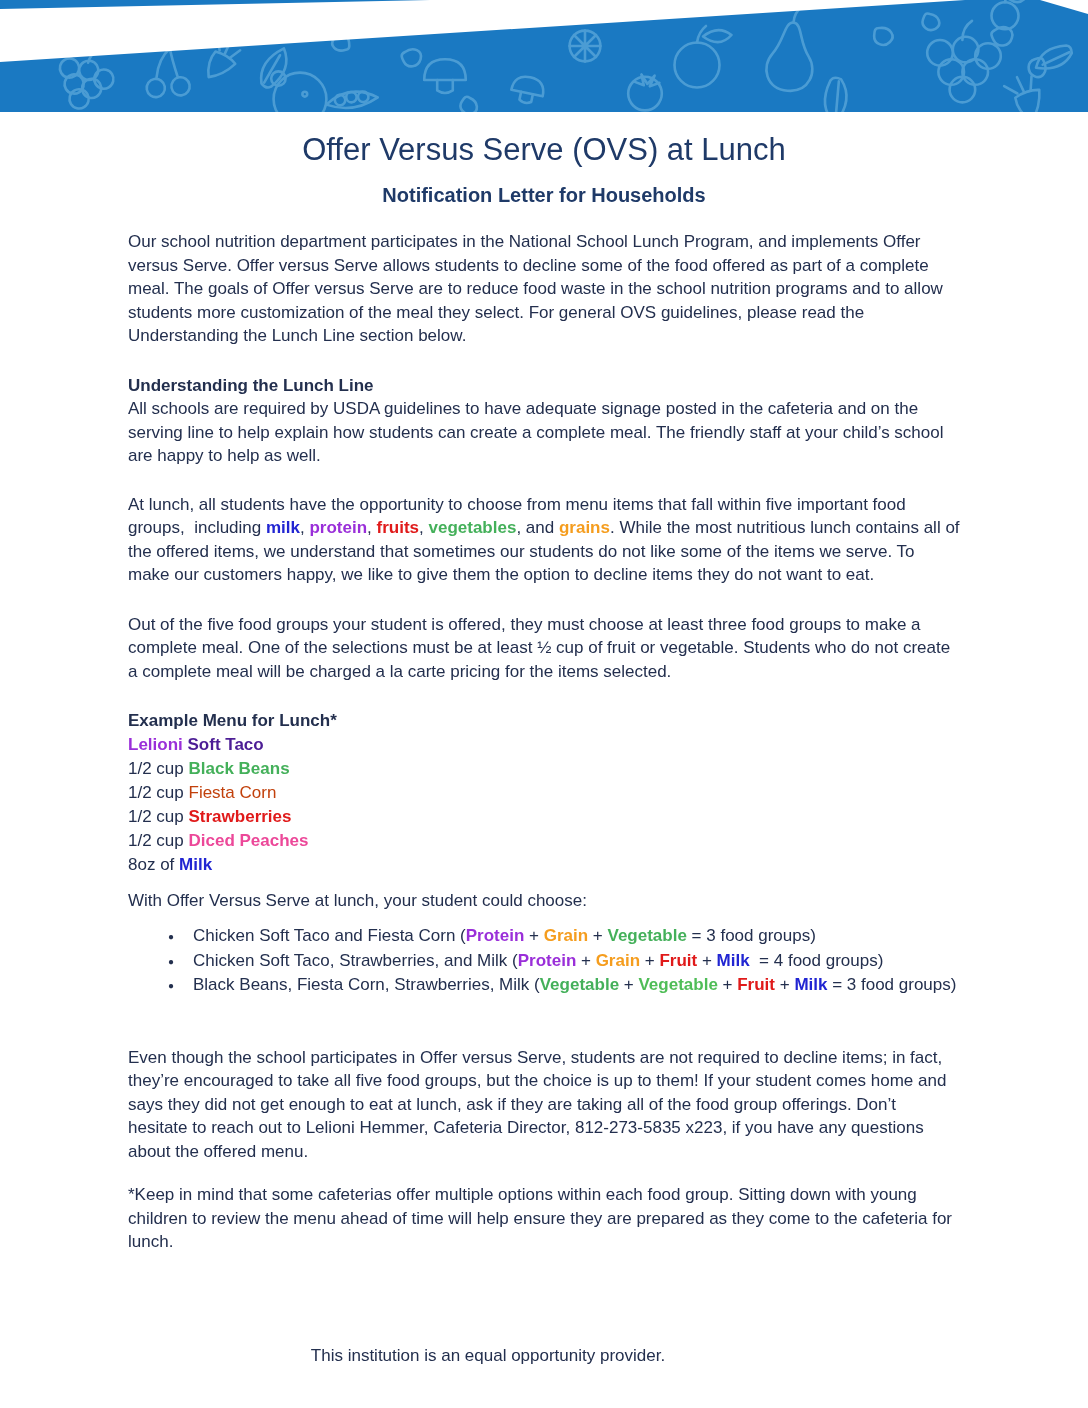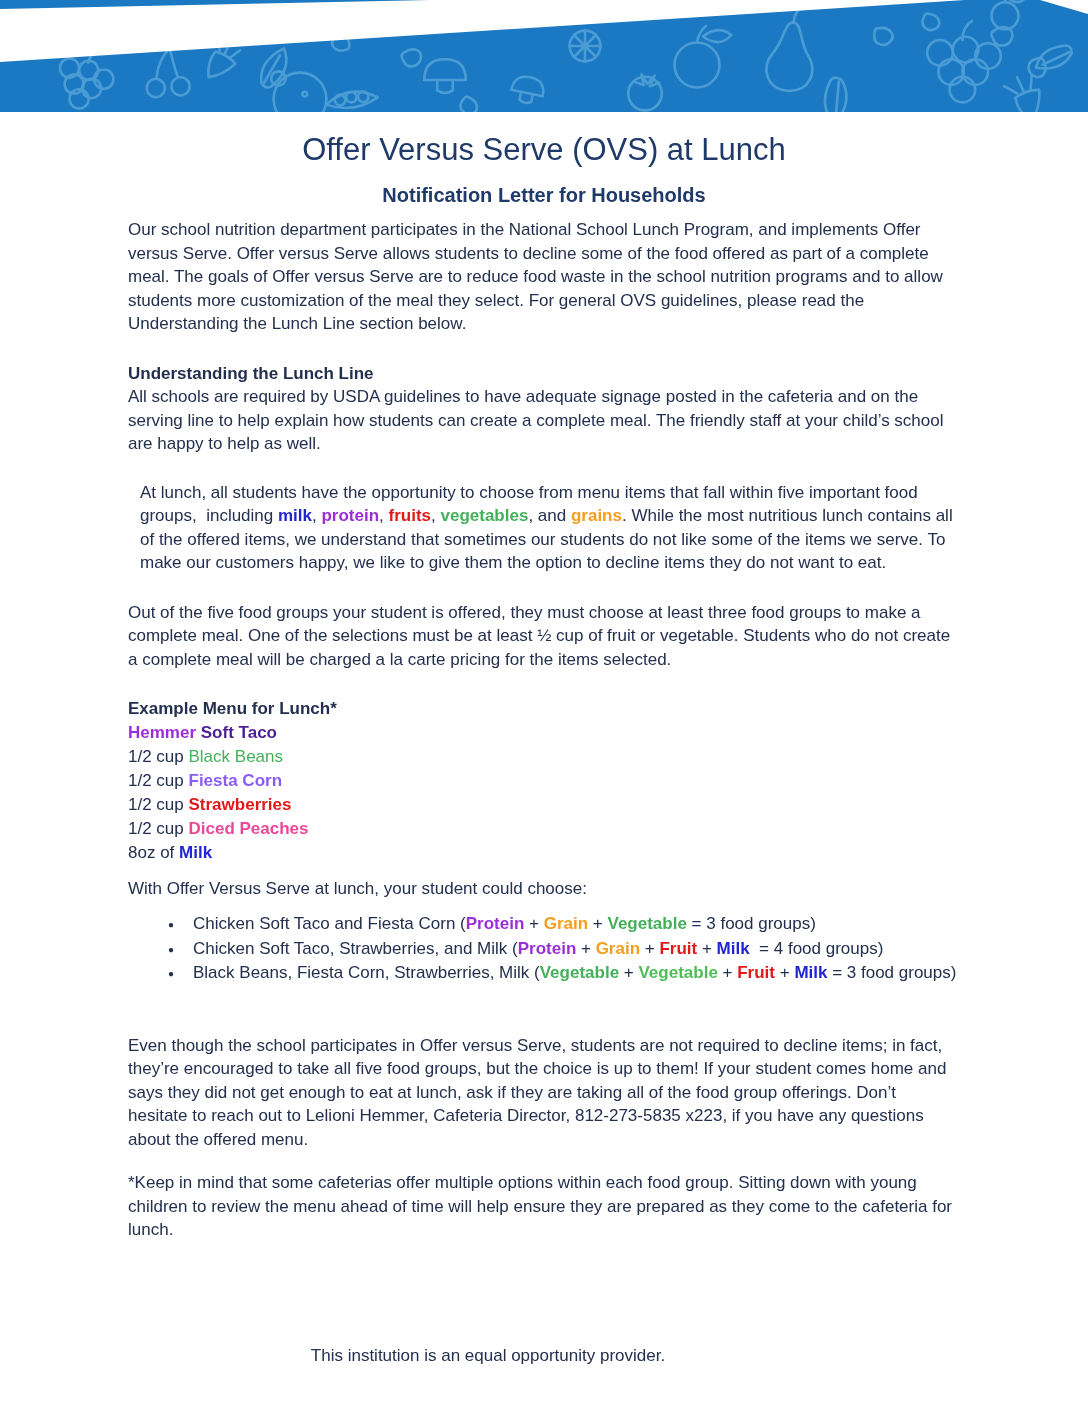--- a/index.html
+++ b/index.html
@@ -14,24 +14,24 @@
 
   .content { position:absolute; left:128px; top:120px; width:832px;
              font-size:17px; line-height:23.5px; }
 
   .title { margin:10px 0 1px; font-size:31px; line-height:40px; font-weight:400;
            text-align:center; color:var(--c-title_navy,#1f3a68); }
   .subtitle { margin:10px 0 0; font-size:20px; line-height:30px; font-weight:700;
               text-align:center; color:var(--c-title_navy,#1f3a68); }
 
   p { margin:0; }
-  .mt10 { margin-top:8px; }
+  .mt10 { margin-top:20px; }
   .mt12 { margin-top:12px; }
   .mt20 { margin-top:20px; }
-  .mt25 { margin-top:25px;margin-left:12px; }
+  .mt25 { margin-top:25px; }
   .mt26 { margin-top:26px; }
   .mt48 { margin-top:48px; }
   .section-head { font-weight:700; }
 
   .menu { margin-top:0; }
   .menu-line { line-height:24px; }
 
   ul.choices { list-style:none; margin:12px 0 0 0; padding:0 0 0 38px; }
   ul.choices li { position:relative; padding-left:27px; line-height:24.5px; }
   ul.choices li::before { content:"●"; position:absolute; left:2px; top:1px; font-size:10px; }
@@ -152,23 +152,23 @@
 
     <p class="mt26 section-head">Understanding the Lunch Line</p>
     <p>All schools are required by USDA guidelines to have adequate signage posted in the cafeteria and on the serving line to help explain how students can create a complete meal. The friendly staff at your child’s school are happy to help as well.</p>
 
     <p class="mt25"><span>At lunch, all students have the opportunity to choose from menu items that fall within five important food groups, &nbsp;including </span><span style="color: rgb(33, 37, 210); font-weight: 700;">milk</span><span>, </span><span style="color: rgb(154, 47, 217); font-weight: 700;">protein</span><span>, </span><span style="color: rgb(224, 26, 26); font-weight: 700;">fruits</span><span>, </span><span style="color: rgb(68, 176, 90); font-weight: 700;">vegetables</span><span>, and </span><span style="color: rgb(245, 157, 30); font-weight: 700;">grains</span><span>. While the most nutritious lunch contains all of the offered items, we understand that sometimes our students do not like some of the items we serve. To make our customers happy, we like to give them the option to decline items they do not want to eat.</span></p>
 
     <p class="mt26">Out of the five food groups your student is offered, they must choose at least three food groups to make a complete meal. One of the selections must be at least ½ cup of fruit or vegetable. Students who do not create a complete meal will be charged a la carte pricing for the items selected.</p>
 
     <p class="mt26 section-head">Example Menu for Lunch*</p>
     <div class="menu">
-      <div class="menu-line"><span style="color: rgb(154, 47, 217); font-weight: 700;">Hemmer</span><span> </span><span style="color: #4c1d95; font-weight: 700;">Soft Taco</span></div>
-      <div class="menu-line"><span>1/2 cup </span><span style="color: rgb(68, 176, 90); font-weight: 400;">Black Beans</span></div>
-      <div class="menu-line"><span>1/2 cup </span><span style="color: #8b5cf6; font-weight: 700;">Fiesta Corn</span></div>
+      <div class="menu-line"><span style="color: rgb(154, 47, 217); font-weight: 700;">Lelioni</span><span> </span><span style="color: #4c1d95; font-weight: 700;">Soft Taco</span></div>
+      <div class="menu-line"><span>1/2 cup </span><span style="color: rgb(68, 176, 90); font-weight: 700;">Black Beans</span></div>
+      <div class="menu-line"><span>1/2 cup </span><span style="color: #c2410c; font-weight: 400;">Fiesta Corn</span></div>
       <div class="menu-line"><span>1/2 cup </span><span style="color: rgb(224, 26, 26); font-weight: 700; text-align: right;">Strawberries</span></div>
       <div class="menu-line"><span>1/2 cup </span><span style="color: #ec4899; font-weight: 700;">Diced Peaches</span></div>
       <div class="menu-line"><span>8oz of </span><span style="color: rgb(33, 37, 210); font-weight: 700;">Milk</span></div>
     </div>
 
     <p class="mt12">With Offer Versus Serve at lunch, your student could choose:</p>
     <ul class="choices">
       <li><span>Chicken Soft Taco and Fiesta Corn (</span><span style="color: rgb(154, 47, 217); font-weight: 700;">Protein</span><span> + </span><span style="color: rgb(245, 157, 30); font-weight: 700;">Grain</span><span> + </span><span style="color: rgb(68, 176, 90); font-weight: 700;">Vegetable</span><span> = 3 food groups)</span></li>
       <li><span>Chicken Soft Taco, Strawberries, and Milk (</span><span style="color: rgb(154, 47, 217); font-weight: 700;">Protein</span><span> + </span><span style="color: rgb(245, 157, 30); font-weight: 700;">Grain</span><span> + </span><span style="color: rgb(224, 26, 26); font-weight: 700;">Fruit</span><span> + </span><span style="color: rgb(33, 37, 210); font-weight: 700;">Milk</span><span> &nbsp;= 4 food groups)</span></li>
       <li><span>Black Beans, Fiesta Corn, Strawberries, Milk (</span><span style="color: rgb(68, 176, 90); font-weight: 700;">Vegetable</span><span> + </span><span style="color: rgb(79, 189, 87); font-weight: 700;">Vegetable</span><span> + </span><span style="color: rgb(224, 26, 26); font-weight: 700;">Fruit</span><span> + </span><span style="color: rgb(33, 37, 210); font-weight: 700;">Milk</span><span> = 3 food groups)</span></li>

